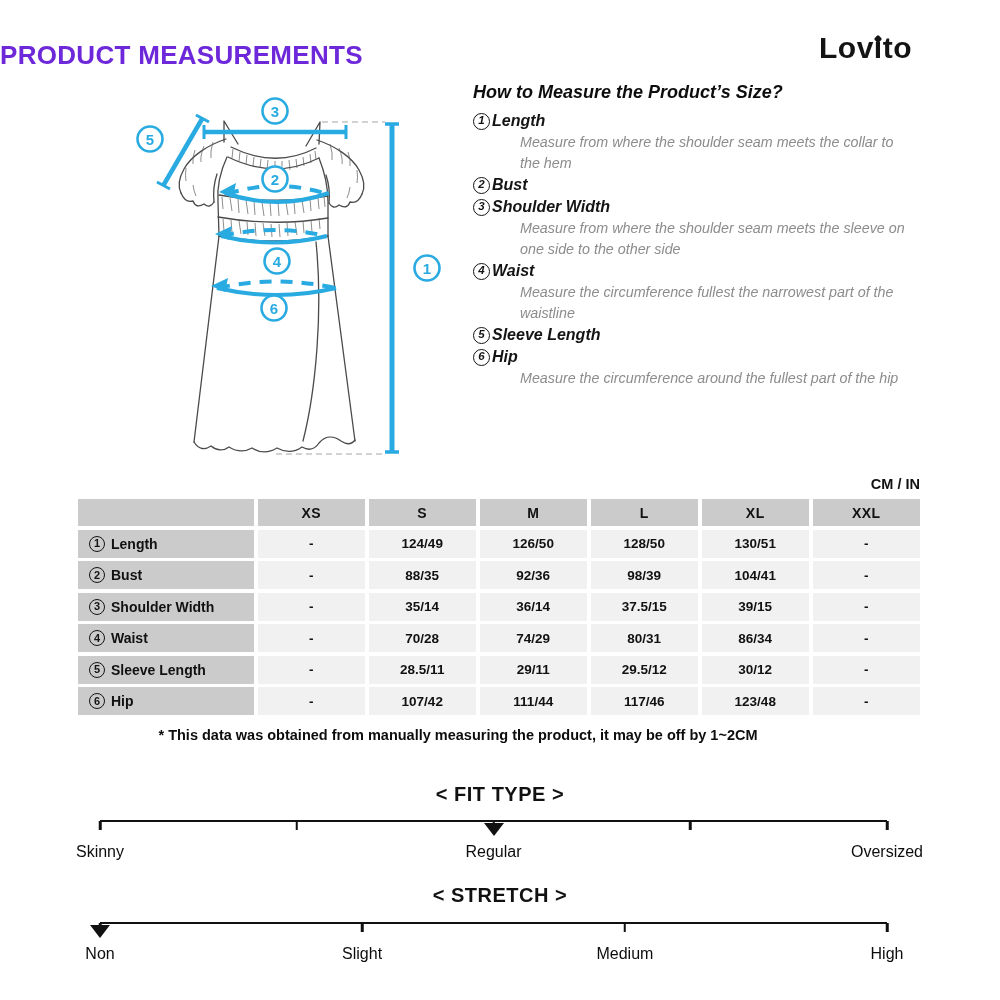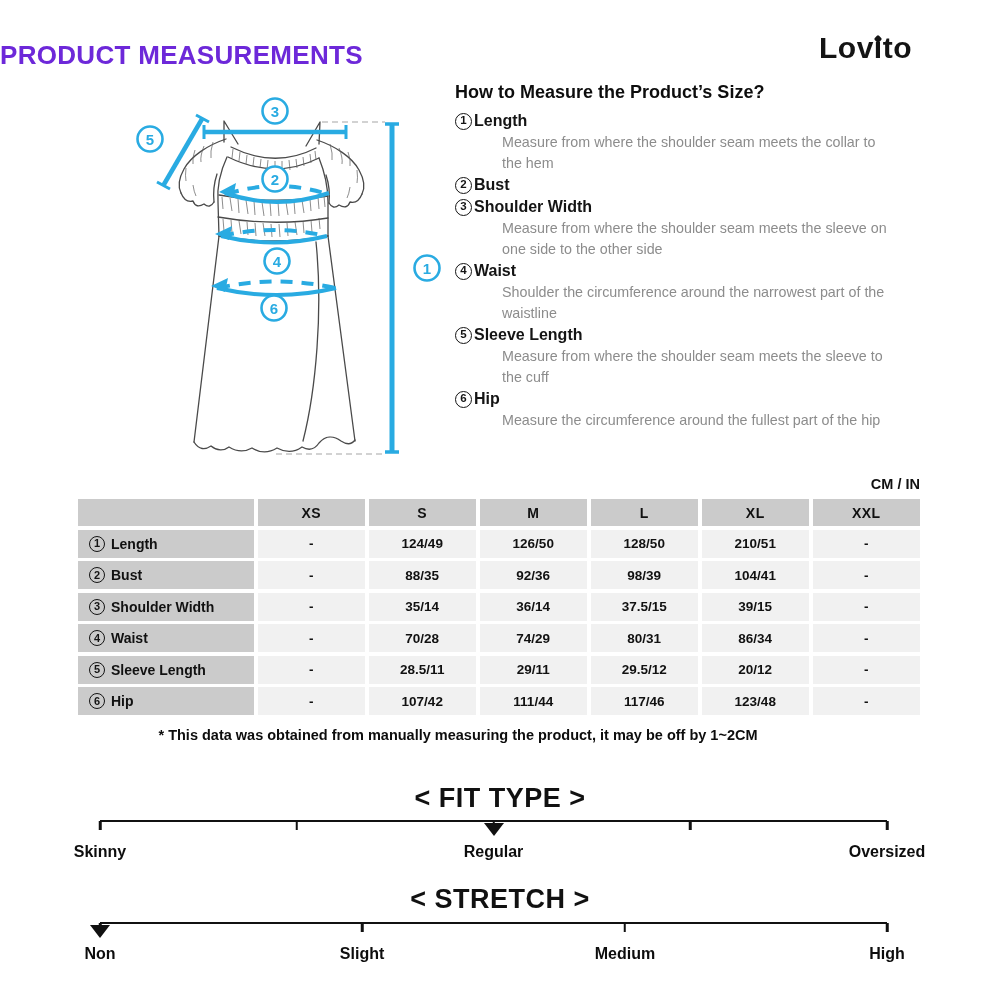--- a/index.html
+++ b/index.html
@@ -10,21 +10,21 @@
   
   .page-title { position:absolute; top:40px; left:0; width:884px; text-align:left; font-size:26px; font-weight:800; letter-spacing:.3px; color:#6d28d9; }
   .brand-logo { position:absolute; top:31px; right:88px; font-size:30px; font-weight:800; letter-spacing:.5px; color:#141414; }
   .logo-i { position:relative; display:inline-block; }
   .logo-dot { position:absolute; left:50%; top:5px; width:6px; height:6px; background:#141414; border-radius:1.5px; transform:translateX(-50%) rotate(45deg); }
 
   
   .diagram { position:absolute; left:100px; top:90px; width:350px; height:380px; }
 
   
-  .howto { position:absolute; left:455px; top:82px; width:475px; }
+  .howto { position:absolute; left:473px; top:82px; width:475px;font-style:italic; }
   .ht-heading { font-size:18px; font-weight:700; margin-bottom:7px; color:#0d0d0d; }
   .ht-label { display:flex; align-items:center; gap:2px; font-size:16px; font-weight:700; line-height:22px; color:#141414; }
   .ht-desc { font-size:14.3px; line-height:21px; color:#8c8c8c; white-space:pre-line;margin-left:47px; }
 
   .cnum { flex:0 0 auto; width:17px; height:17px; border:1.4px solid #141414; border-radius:50%; display:inline-flex; align-items:center; justify-content:center; font-size:11.5px; font-weight:600; line-height:1; color:#141414; }
 
   
   .units-label { position:absolute; top:476px; right:80px; font-size:14.5px; font-weight:700; }
 
   
@@ -32,25 +32,25 @@
   .cell { display:flex; align-items:center; justify-content:center; }
   .th { background:#cbcbcb; height:27px; font-size:14px; font-weight:700; letter-spacing:.5px; }
   .label-cell { background:#cbcbcb; height:28px; justify-content:flex-start; padding-left:11px; gap:6px; font-size:14px; font-weight:600; }
   .label-cell .cnum { width:16px; height:16px; font-size:11px; border-width:1.2px; }
   .td { background:#f1f1f1; height:28px; font-size:13.5px; font-weight:700; }
 
   
   .footnote { position:absolute; top:727px; left:0; width:916px; text-align:center; font-size:14.5px; font-weight:700; color:#0d0d0d; }
 
   
-  .scale-title { position:absolute; left:0; width:1000px; text-align:center; font-size:27px; font-weight:800; letter-spacing:.5px; }
+  .scale-title { position:absolute; left:0; width:1000px; text-align:center; font-size:20px; font-weight:800; letter-spacing:.5px; }
   .scale-track { position:absolute; left:100px; width:787px; height:45px; border-top:2.5px solid #111; }
   .tick { position:absolute; top:-1px; width:2.5px; height:9px; background:#111; transform:translateX(-50%); }
   .pointer { position:absolute; top:1px; width:0; height:0; border-left:10px solid transparent; border-right:10px solid transparent; border-top:13px solid #111; transform:translateX(-50%); }
-  .scale-label { position:absolute; top:21px; transform:translateX(-50%); font-size:16px; font-weight:700; white-space:nowrap; color:#0d0d0d; }
+  .scale-label { position:absolute; top:21px; transform:translateX(-50%); font-size:16px; font-weight:400; white-space:nowrap; color:#0d0d0d; }
 </style>
 </head>
 <body>
 
 <div class="page">
 
   <div class="page-title">PRODUCT MEASUREMENTS</div>
   <div class="brand-logo"><span>Lov</span><span class="logo-i"><span>ı</span><span class="logo-dot"></span></span><span>to</span></div>
 
   <div class="diagram">
@@ -163,30 +163,28 @@
           <span>Shoulder Width</span>
         </div>
       <div class="ht-desc">Measure from where the shoulder seam meets the sleeve on
 one side to the other side</div>
     </div>
     <div class="ht-item">
       <div class="ht-label">
           <span class="cnum">4</span>
           <span>Waist</span>
         </div>
-      <div class="ht-desc">Shoulder the circumference around the narrowest part of the
+      <div class="ht-desc">Measure the circumference fullest the narrowest part of the
 waistline</div>
     </div>
     <div class="ht-item">
       <div class="ht-label">
           <span class="cnum">5</span>
           <span>Sleeve Length</span>
         </div>
-      <div class="ht-desc">Measure from where the shoulder seam meets the sleeve to
-the cuff</div>
     </div>
     <div class="ht-item">
       <div class="ht-label">
           <span class="cnum">6</span>
           <span>Hip</span>
         </div>
       <div class="ht-desc">Measure the circumference around the fullest part of the hip</div>
     </div>
   </div>
 
@@ -202,21 +200,21 @@
     <div class="cell th">XXL</div>
 
     <div class="cell label-cell">
         <span class="cnum">1</span>
         <span>Length</span>
       </div>
     <div class="cell td">-</div>
     <div class="cell td">124/49</div>
     <div class="cell td">126/50</div>
     <div class="cell td">128/50</div>
-    <div class="cell td">210/51</div>
+    <div class="cell td">130/51</div>
     <div class="cell td">-</div>
 
     <div class="cell label-cell">
         <span class="cnum">2</span>
         <span>Bust</span>
       </div>
     <div class="cell td">-</div>
     <div class="cell td">88/35</div>
     <div class="cell td">92/36</div>
     <div class="cell td">98/39</div>
@@ -246,21 +244,21 @@
     <div class="cell td">-</div>
 
     <div class="cell label-cell">
         <span class="cnum">5</span>
         <span>Sleeve Length</span>
       </div>
     <div class="cell td">-</div>
     <div class="cell td">28.5/11</div>
     <div class="cell td">29/11</div>
     <div class="cell td">29.5/12</div>
-    <div class="cell td">20/12</div>
+    <div class="cell td">30/12</div>
     <div class="cell td">-</div>
 
     <div class="cell label-cell">
         <span class="cnum">6</span>
         <span>Hip</span>
       </div>
     <div class="cell td">-</div>
     <div class="cell td">107/42</div>
     <div class="cell td">111/44</div>
     <div class="cell td">117/46</div>

